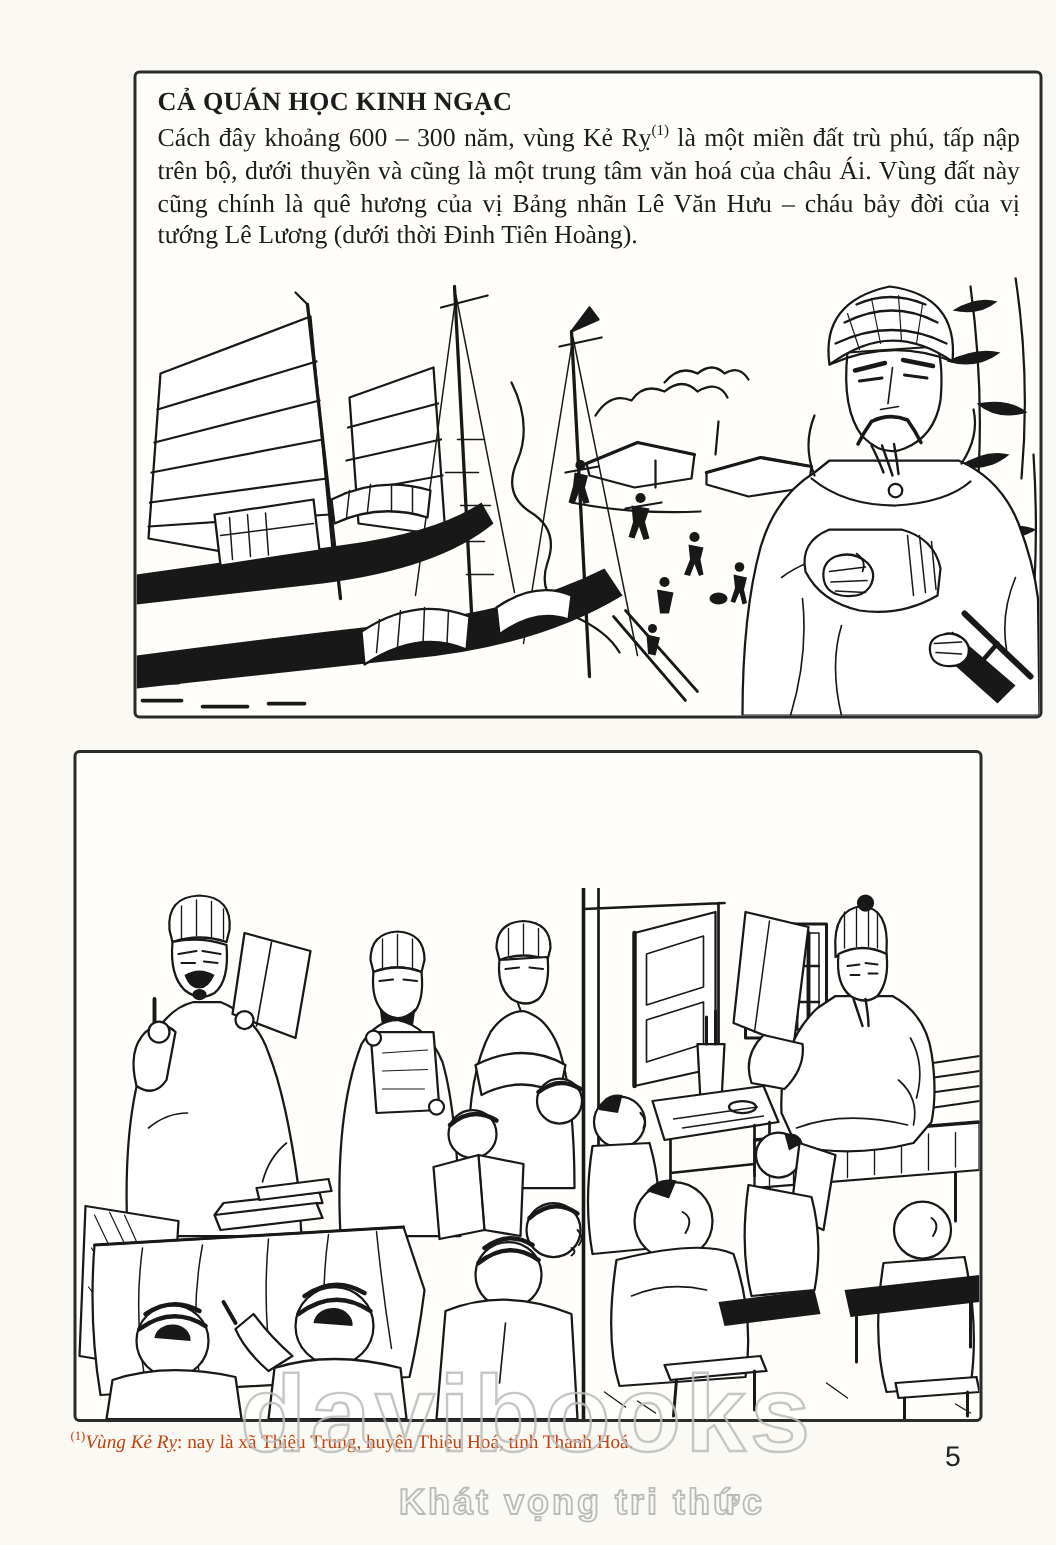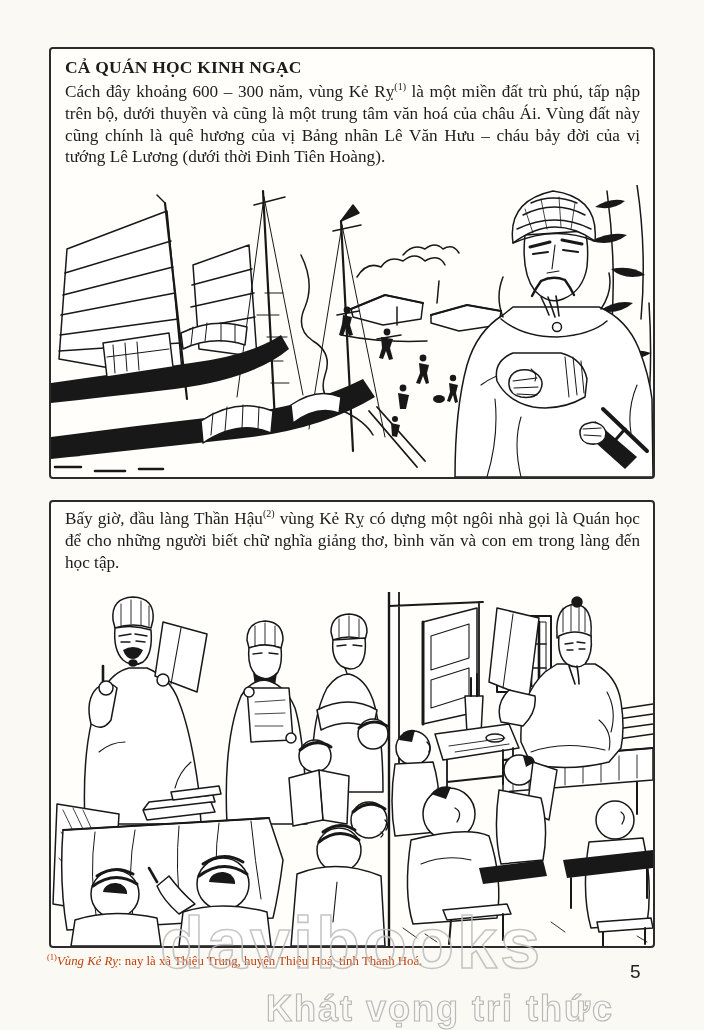--- a/index.html
+++ b/index.html
@@ -1,38 +1,38 @@
 <!DOCTYPE html>
 <html><head>
 <meta charset="utf-8">
 <style>
   html,body{margin:0;padding:0;background:#e8e8e8;}
   .page{position:relative;width:704px;height:1030px;background:#faf9f4;
         font-family:"Liberation Serif",serif;color:#1c1c1c;overflow:hidden;margin:0 auto;}
   .panel{position:absolute;left:49px;width:602px;background:#fffefb;
          border:2px solid #2b2b2b;border-radius:4px;}
-  .panel-1{top:47px;height:428px;}
+  .panel-1{top:47px;height:428px;margin-left:40px;}
   .panel-2{top:500px;height:444px;}
   .panel-text{padding:6px 13px 0 14px;}
   .panel-title{font-weight:bold;font-size:17.5px;letter-spacing:.2px;margin:2px 0 3px 0;}
   .para{font-size:17.2px;line-height:21.8px;text-align:justify;margin:0;}
   .ref-sup{font-size:10px;line-height:0;vertical-align:super;}
   .illus{position:absolute;left:0;bottom:0;display:block;}
   svg{display:block;}
   .footnotes{position:absolute;left:47px;top:953px;width:578px;
              font-size:12.8px;line-height:16.5px;color:#c2410c;}
   .fn-ref{font-size:8.5px;vertical-align:super;line-height:0;}
   .fn-term{font-style:italic;}
   .page-number{position:absolute;left:630px;top:961px;font-family:"Liberation Sans",sans-serif;
                font-size:19px;color:#222;}
   .wm{position:absolute;pointer-events:none;font-family:"Liberation Sans",sans-serif;
       font-weight:bold;color:transparent;white-space:nowrap;}
   .wm-primary{left:160px;top:902px;font-size:72px;letter-spacing:3px;
               -webkit-text-stroke:1.6px #bcbcbc;opacity:.85;text-align:right;}
-  .wm-secondary{left:266px;top:988px;font-size:36px;letter-spacing:2px;
+  .wm-secondary{left:266px;top:988px;font-size:24px;letter-spacing:2px;
                 -webkit-text-stroke:1.2px #b3b3b3;opacity:.9;}
 </style>
 </head>
 <body>
 
 <div class="page">
 
   <div class="panel panel-1">
     <div class="panel-text">
       <div class="panel-title">CẢ QUÁN HỌC KINH NGẠC</div>
@@ -131,23 +131,20 @@
         <path d="M544,236 L586,272 L574,284 L536,250 Z" fill="#181818" stroke="none"></path>
         <path d="M552,224 L596,266" stroke-width="4"></path>
         <path d="M574,244 L560,260" stroke-width="3"></path>
         <path d="M538,238 q-10,2 -9,11 q1,9 11,10 q10,1 14,-6 q3,-8 -4,-13 q-6,-4 -12,-2 z" fill="#fff"></path>
         <path d="M532,244 l18,-1 M533,250 l17,1" stroke-width="1.1"></path>
       </g>
     </svg>
   </div>
 
   <div class="panel panel-2">
-    <div class="panel-text">
-      <p class="para"><span>Bấy giờ, đầu làng Thần Hậu</span><sup class="ref-sup">(2)</sup><span> vùng Kẻ Rỵ có dựng một ngôi nhà gọi là Quán học để cho những người biết chữ nghĩa giảng thơ, bình văn và con em trong làng đến học tập.</span></p>
-    </div>
 
     <svg class="illus" width="602" height="354" viewBox="0 0 602 354">
       <g stroke="#181818" stroke-width="1.5" fill="none" stroke-linecap="round" stroke-linejoin="round">
 
         <path d="M338,0 L338,354" stroke-width="2.4"></path>
         <path d="M348,0 L348,240 M338,14 L432,10 M428,10 L428,148" stroke-width="1.8"></path>
         <path d="M372,30 L426,16 L426,120 L372,132 Z" fill="#fff"></path>
         <path d="M372,30 L372,132" stroke-width="3"></path>
         <path d="M380,44 L418,32 L418,66 L380,78 Z M380,88 L418,76 L418,104 L380,116 Z" stroke-width="1.1"></path>
 

